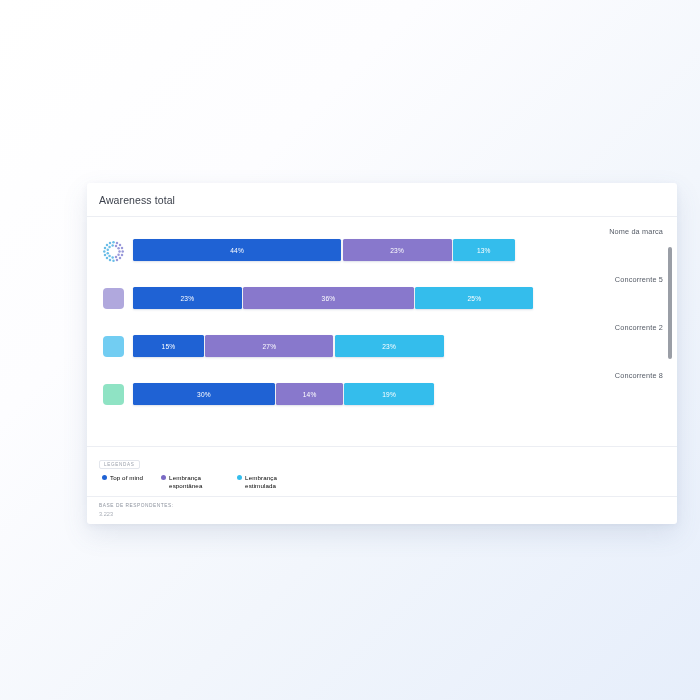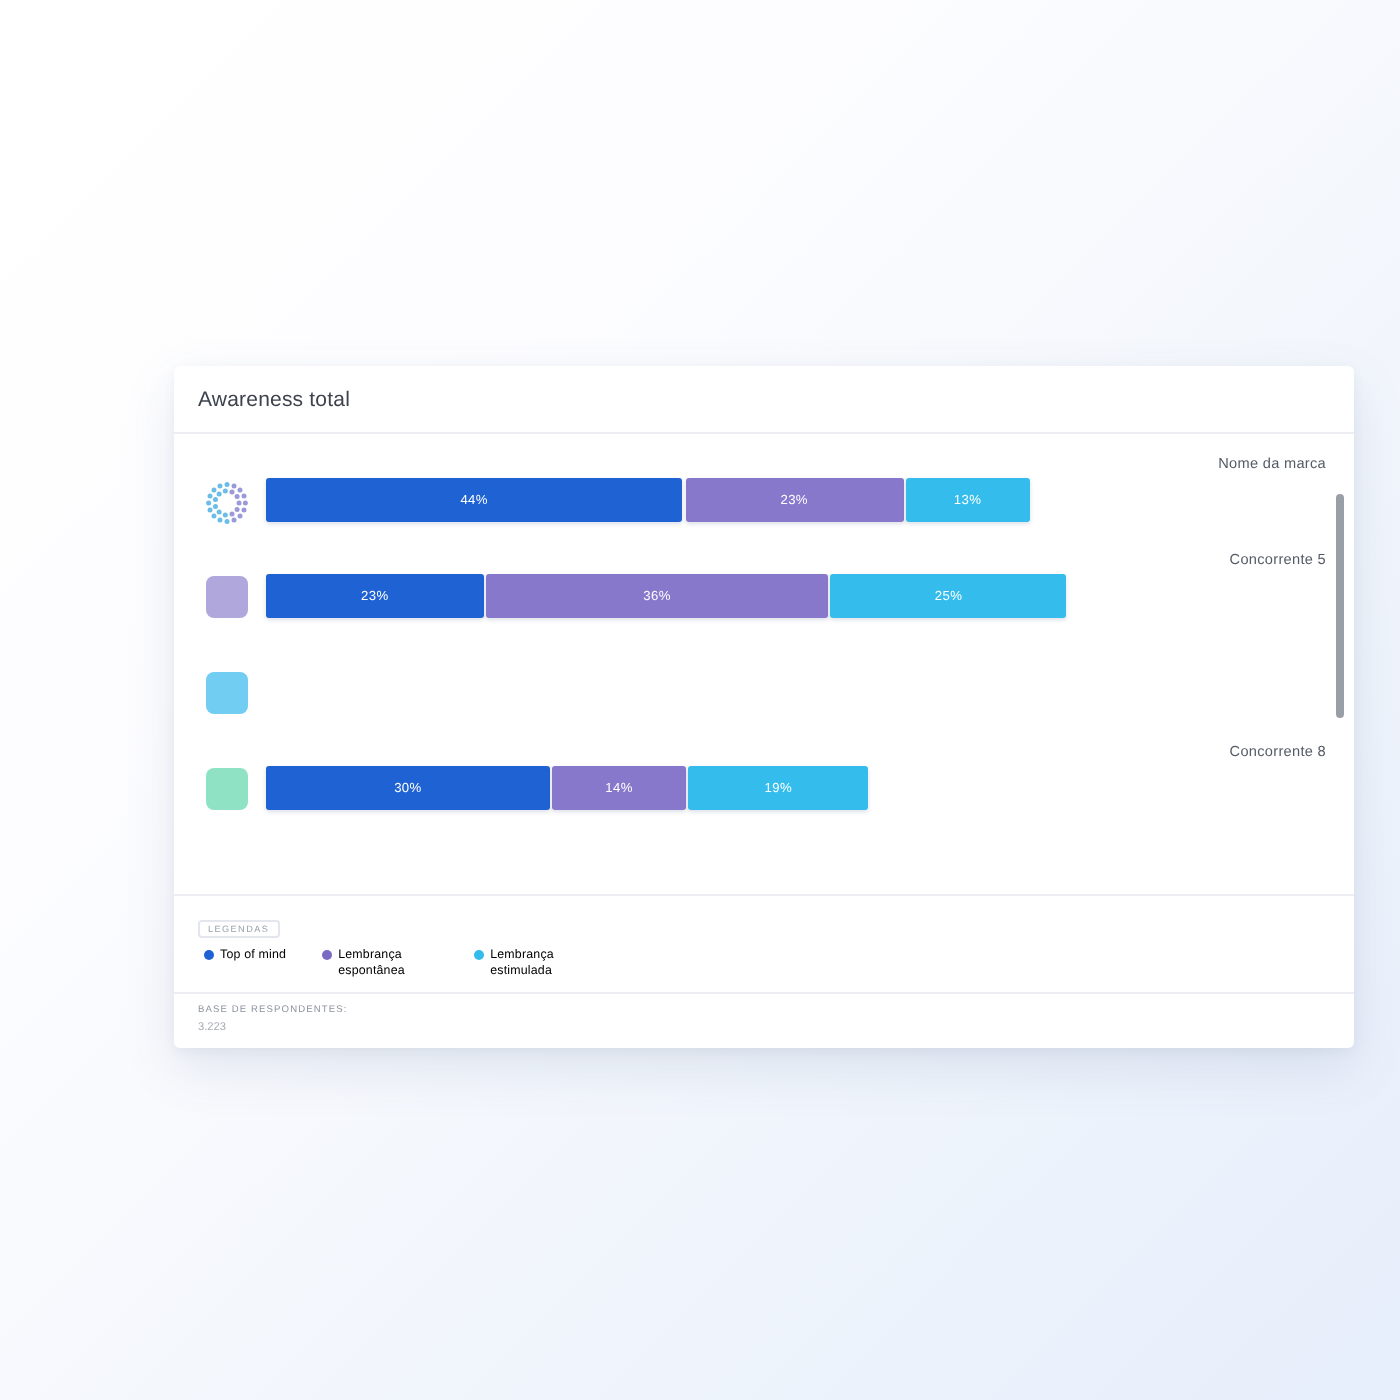--- a/index.html
+++ b/index.html
@@ -260,20 +260,34 @@
                 <div class="seg" style="background: rgb(52, 189, 236); width: 22.3214%;">
                   <span>25%</span>
                 </div>
               </div>
             </div>
           </div>
           <div class="row">
             <div class="row-swatch-cell">
               <div class="swatch" style="background: rgb(114, 205, 242);"></div>
             </div>
+            <div class="row-main">
+              <div class="row-label">Concorrente 2</div>
+              <div class="bar-track">
+                <div class="seg" style="background: rgb(31, 98, 212); width: 13.3929%;">
+                  <span>15%</span>
+                </div>
+                <div class="seg" style="background: rgb(136, 120, 204); width: 24.1071%;">
+                  <span>27%</span>
+                </div>
+                <div class="seg" style="background: rgb(52, 189, 236); width: 20.5357%;">
+                  <span>23%</span>
+                </div>
+              </div>
+            </div>
           </div>
           <div class="row">
             <div class="row-swatch-cell">
               <div class="swatch" style="background: rgb(143, 227, 196);"></div>
             </div>
             <div class="row-main">
               <div class="row-label">Concorrente 8</div>
               <div class="bar-track">
                 <div class="seg" style="background: rgb(31, 98, 212); width: 26.7857%;">
                   <span>30%</span>

